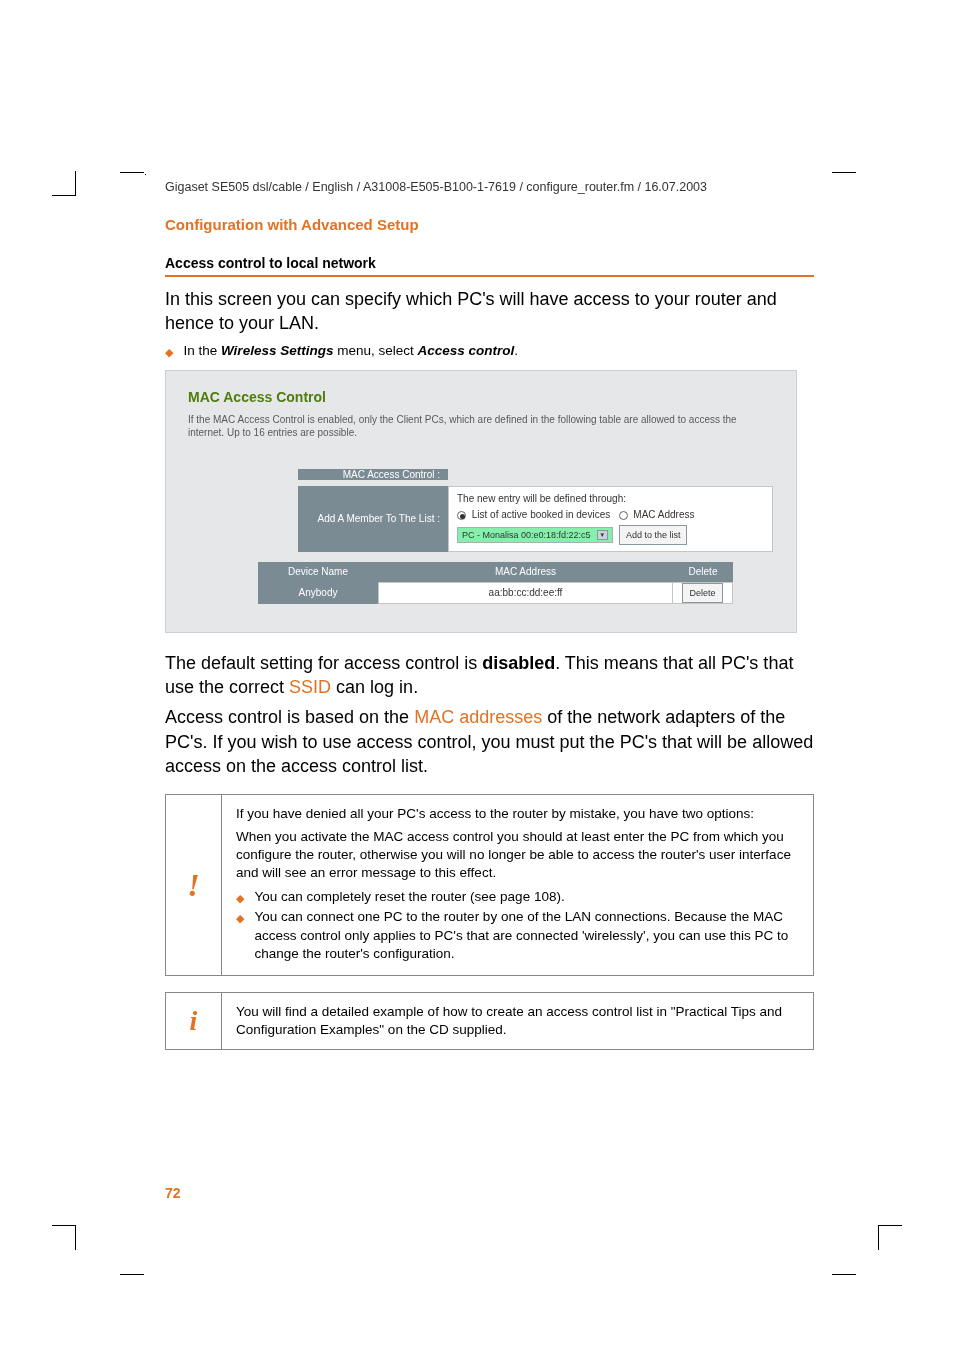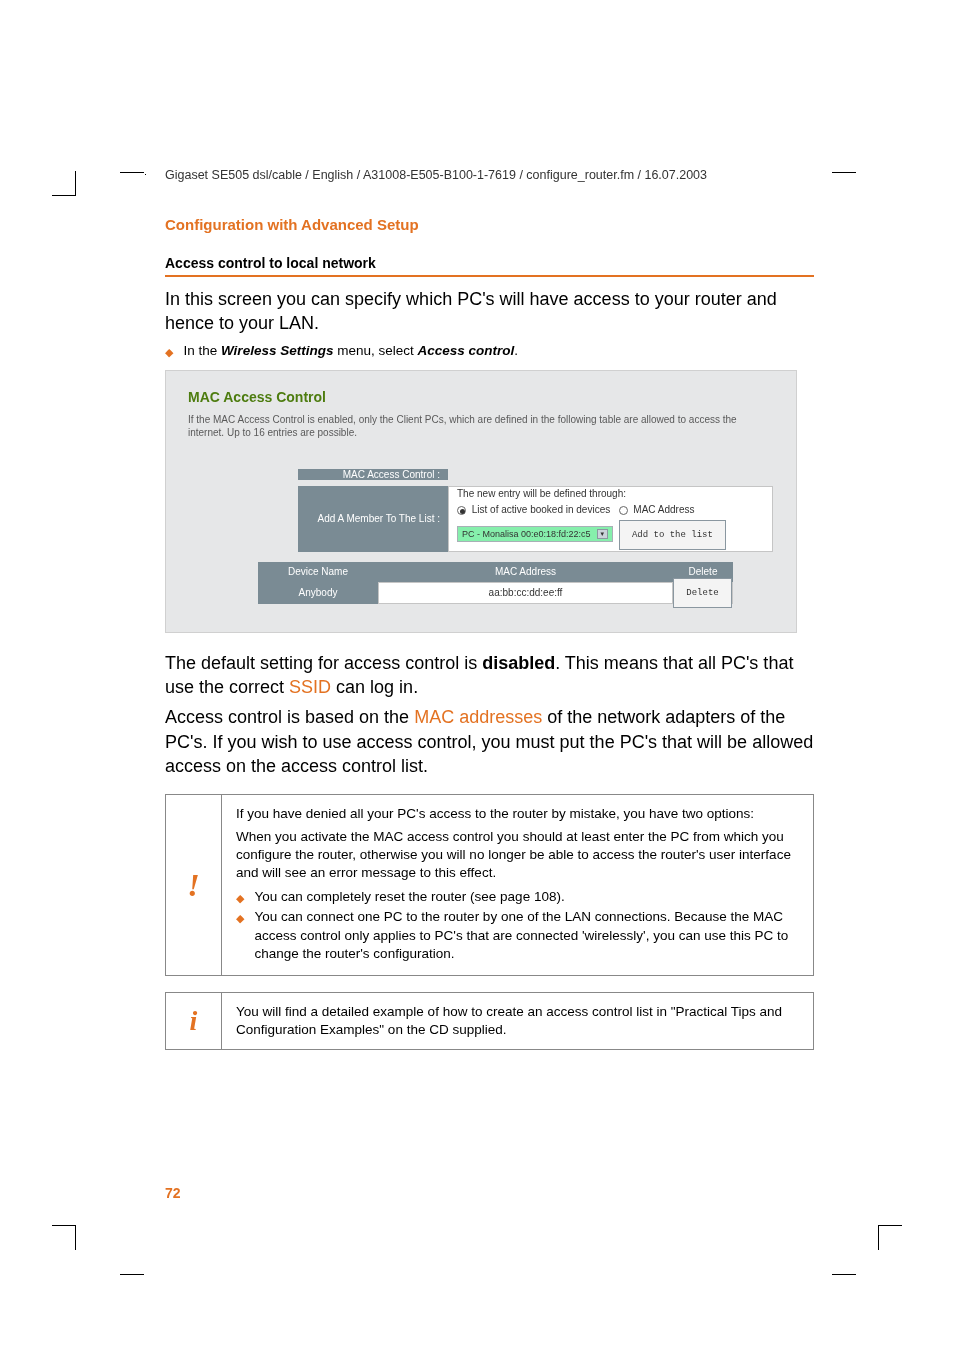--- a/index.html
+++ b/index.html
@@ -12,21 +12,21 @@
     color: #000;
   }
   .crop-mark { position: absolute; background: #000; }
   .crop-h { height: 1px; width: 24px; }
   .crop-v { width: 1px; height: 24px; }
   .page {
     padding: 168px 140px 0 165px;
   }
   .header-path {
     position: absolute;
-    top: 168px;
+    top: 180px;
     left: 165px;
     right: 140px;
     font-size: 12.5px;
     color: #333;
   }
   .section-title {
     color: #e37222;
     font-weight: bold;
     font-size: 15px;
     margin-bottom: 22px;
@@ -142,26 +142,25 @@
     margin-left: 6px;
     padding: 0 3px;
     font-size: 7px;
     border: 1px solid #8a97a0;
   }
   .mini-btn {
     display: inline-flex;
     align-items: center;
     background: #f4f4f4;
     border: 1px solid #8a97a0;
-    height: 30px;
+    height: 20px;
     font-size: 9px;
-    padding: 0 12px;
+    padding: 0 6px;
     color: #333;
     margin-left: 3px;
-    font-family: Liberation Mono, monospace;
   }
   .table-rows {
     margin-left: 70px;
     width: 475px;
     margin-top: 10px;
   }
   .table-head {
     display: flex;
     background: #7a8b94;
     color: #fff;

